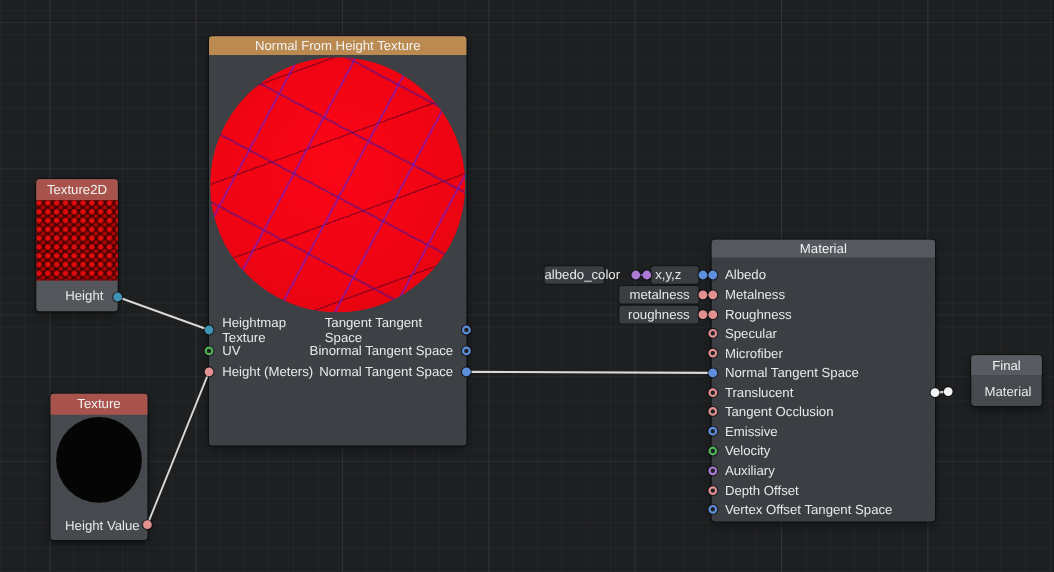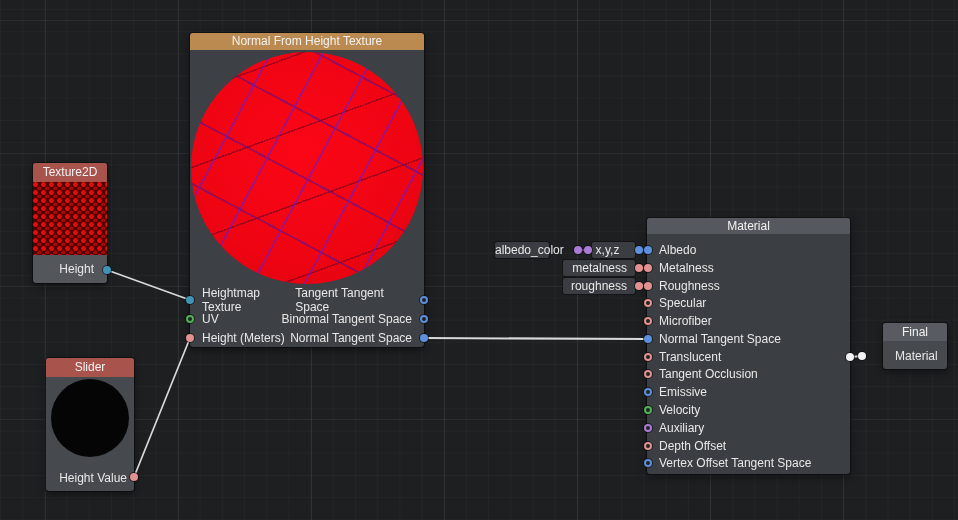--- a/index.html
+++ b/index.html
@@ -26,21 +26,21 @@
   #t2d-preview{position:absolute;left:0;top:19px;right:0;height:73px;
     background-color:#4d0202;
     background-image:
       radial-gradient(circle at 2.5px 2.5px,#e30c0c 2px,rgba(0,0,0,0) 2.9px),
       radial-gradient(circle at 6.5px 7px,#a90505 2px,rgba(0,0,0,0) 2.9px);
     background-size:8px 8px;}
   #t2d-footer{position:absolute;left:0;bottom:0;right:0;height:28px;
     display:flex;align-items:center;justify-content:flex-end;padding-right:13px;margin-top:47px;}
 
   
-  #node-nfh{left:190px;top:33px;width:234px;height:314px;background:#3d4045;}
+  #node-nfh{left:190px;top:33px;width:234px;height:372px;background:#3d4045;}
   #node-nfh .node-header{height:17px;line-height:17px;}
   #nfh-circle{position:absolute;left:1px;top:19px;width:232px;height:232px;border-radius:50%;
     background-image:
       repeating-linear-gradient(118deg, rgba(0,0,0,0) 0 24px, rgba(98,28,215,0.55) 24px 26px, rgba(0,0,0,0) 26px 46px),
       repeating-linear-gradient(28deg, rgba(0,0,0,0) 0 30px, rgba(58,18,165,0.45) 30px 32px, rgba(0,0,0,0) 32px 58px),
       repeating-linear-gradient(160deg, rgba(0,0,0,0) 0 38px, rgba(105,0,35,0.55) 38px 39.5px, rgba(0,0,0,0) 39.5px 70px),
       radial-gradient(circle at 48% 42%, #fb0617 0%, #ee0412 62%, #da0310 100%);}
   .nfh-row{position:absolute;left:0;right:0;height:18px;display:flex;
     align-items:center;justify-content:space-between;padding:0 12px;box-sizing:border-box;}
 
@@ -112,21 +112,21 @@
       <span class="label">UV</span>
       <span class="label">Binormal Tangent Space</span>
     </div>
     <div class="nfh-row" style="top:296px;">
       <span class="label">Height (Meters)</span>
       <span class="label">Normal Tangent Space</span>
     </div>
   </div>
 
   <div class="node" id="node-slider">
-    <div class="node-header" style="background-color: rgb(168, 84, 77);">Slider</div>
+    <div class="node-header" style="background-color: rgb(168, 84, 77);">Texture</div>
     <div id="slider-circle"></div>
     <div id="slider-footer">
       <span class="label">Height Value</span>
     </div>
   </div>
 
   <div class="mini-node" id="node-albedo-color">albedo_color</div>
   <div class="mini-node" id="node-xyz">x,y,z</div>
   <div class="mini-node" id="node-metalness">metalness</div>
   <div class="mini-node" id="node-roughness">roughness</div>

